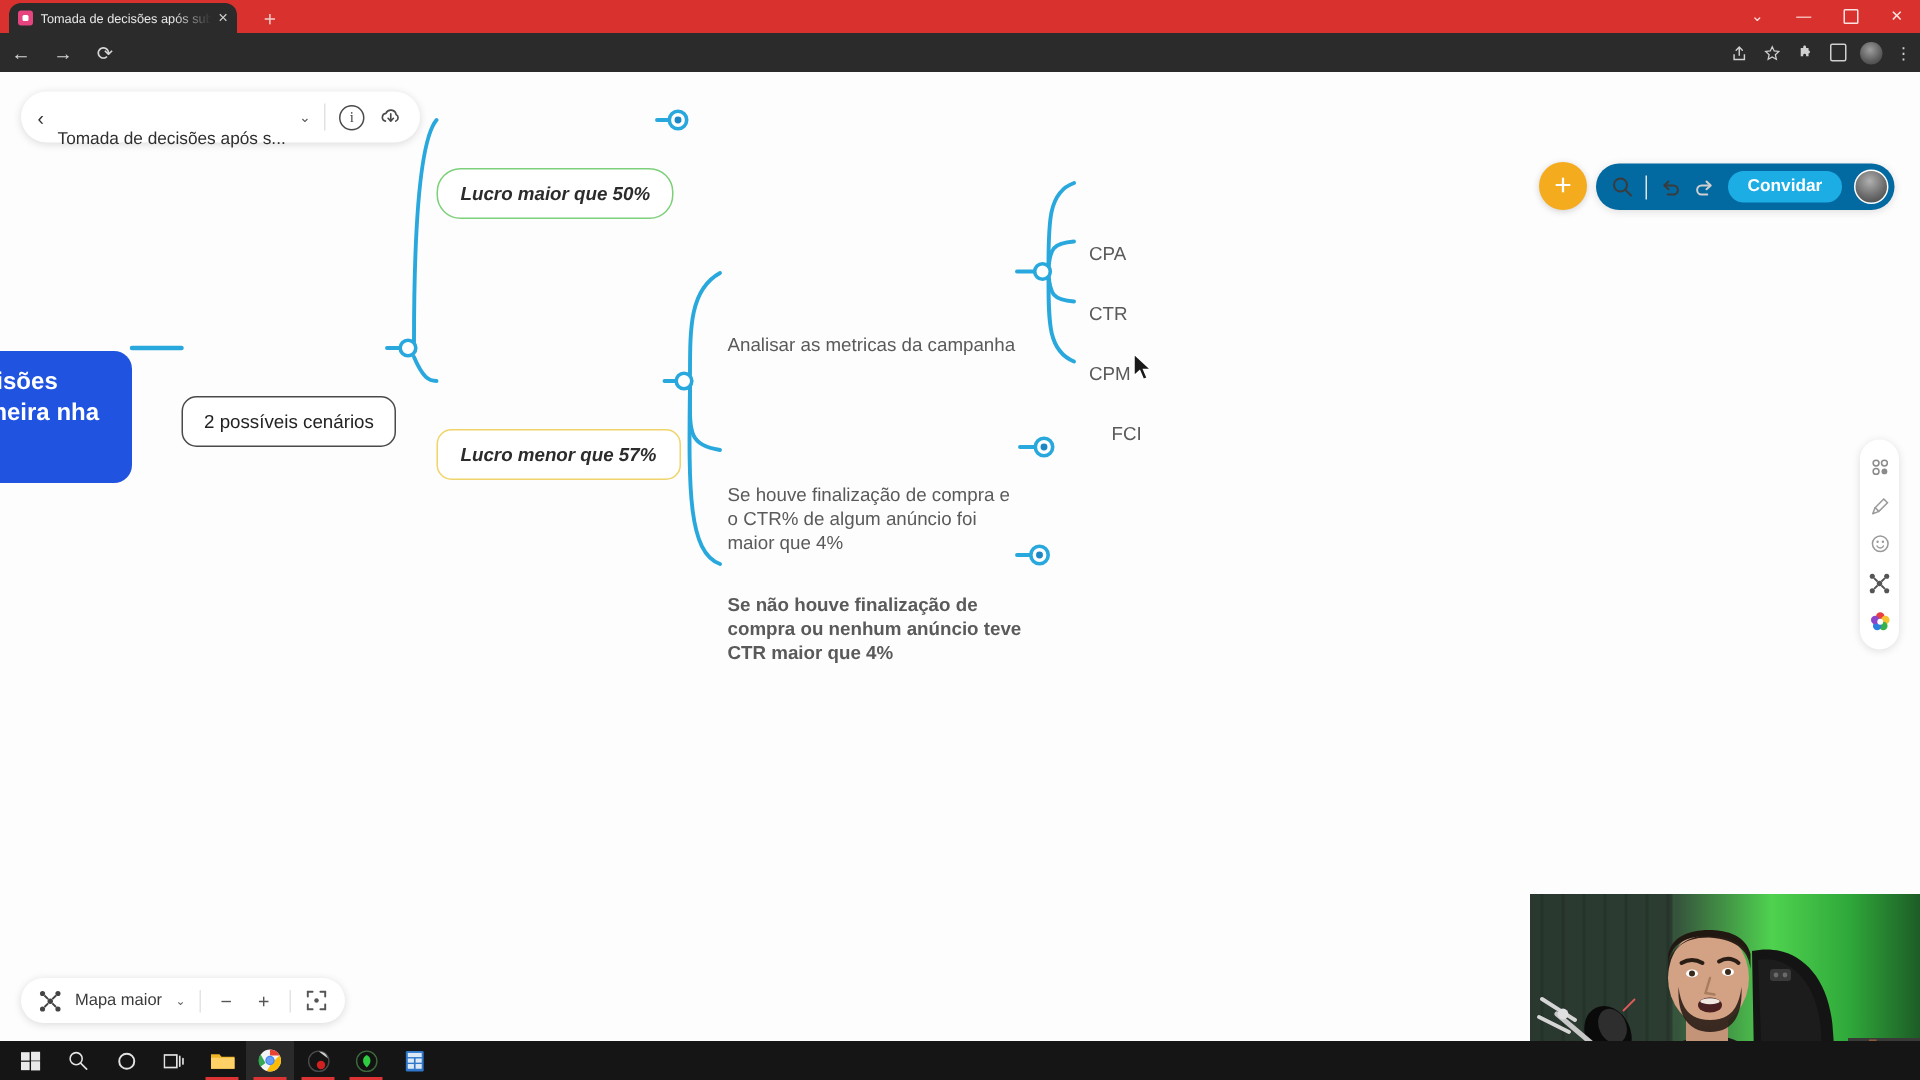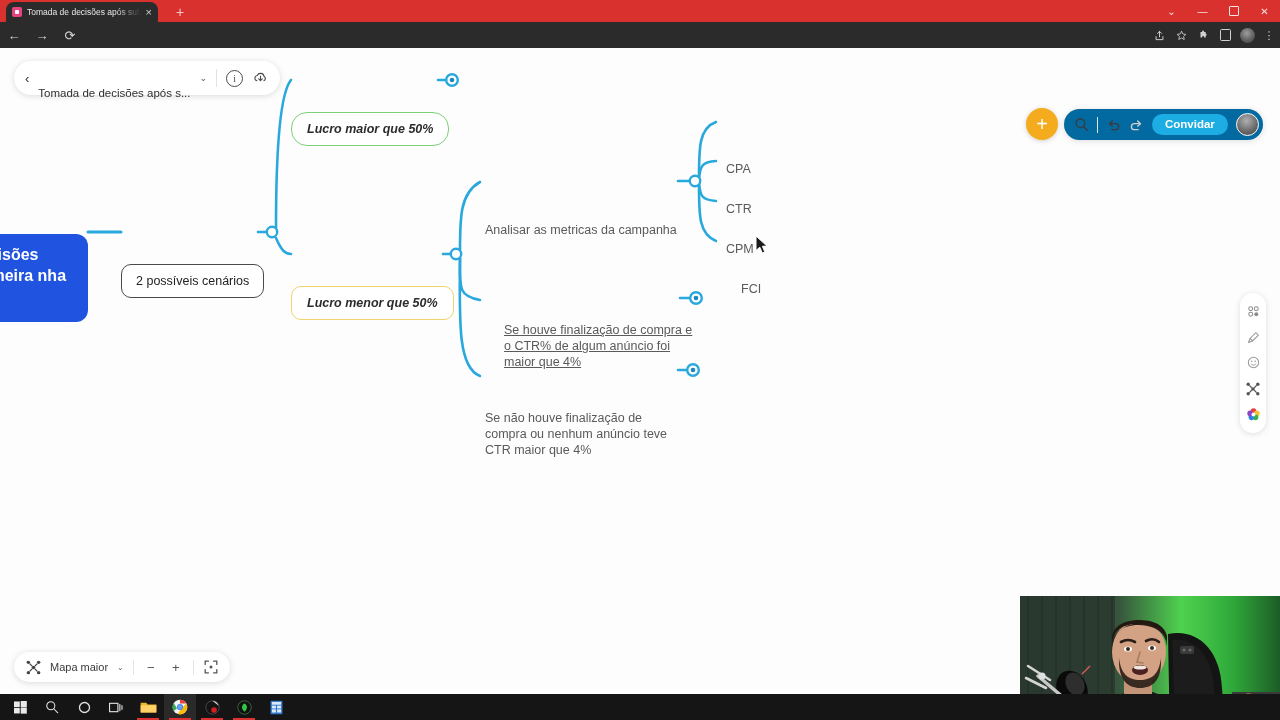--- a/index.html
+++ b/index.html
@@ -161,22 +161,22 @@
   }
   .node-yellow {
     left: 291px; top: 238px; background: #fff; border: 1.6px solid #f0d46a;
     border-radius: 10px; font-style: italic; font-weight: bold;
     font-size: 12.5px; color: #2c2c2c; padding: 9px 15px; white-space: nowrap;
   }
   .node-text {
     font-size: 12.5px; color: #5a5a5a; line-height: 16px; white-space: pre-line;
   }
   .n-analisar { left: 485px; top: 174px; }
-  .n-houve    { left: 504px; top: 274px; text-decoration: underline; }
-  .n-nao      { left: 485px; top: 362px; }
+  .n-houve    { left: 485px; top: 274px; }
+  .n-nao      { left: 485px; top: 347px; font-weight: bold; }
   .n-cpa { left: 726px; top: 113px; }
   .n-ctr { left: 726px; top: 153px; }
   .n-cpm { left: 726px; top: 193px; }
   .n-fci { left: 726px; top: 233px; margin-left: 15px; }
 
   
   .right-tools {
     position: absolute; left: 1240px; top: 245px; width: 26px; height: 140px;
     background: #fff; border-radius: 13px;
     box-shadow: 0 1px 6px rgba(0,0,0,.13);
@@ -355,21 +355,21 @@
       </span>
       <span class="tr-invite">Convidar</span>
       <span class="avatar-lg"></span>
     </div>
 
     <div class="node node-root">decisões
 primeira
 nha</div>
     <div class="node node-box node-scenarios">2 possíveis cenários</div>
     <div class="node node-green">Lucro maior que 50%</div>
-    <div class="node node-yellow">Lucro menor que 50%</div>
+    <div class="node node-yellow">Lucro menor que 57%</div>
 
     <div class="node node-text n-analisar">Analisar as metricas da campanha</div>
     <div class="node node-text n-houve">Se houve finalização de compra e
 o CTR% de algum anúncio foi
 maior que 4%</div>
     <div class="node node-text n-nao">Se não houve finalização de
 compra ou nenhum anúncio teve
 CTR maior que 4%</div>
 
     <div class="node node-text n-cpa">CPA</div>

